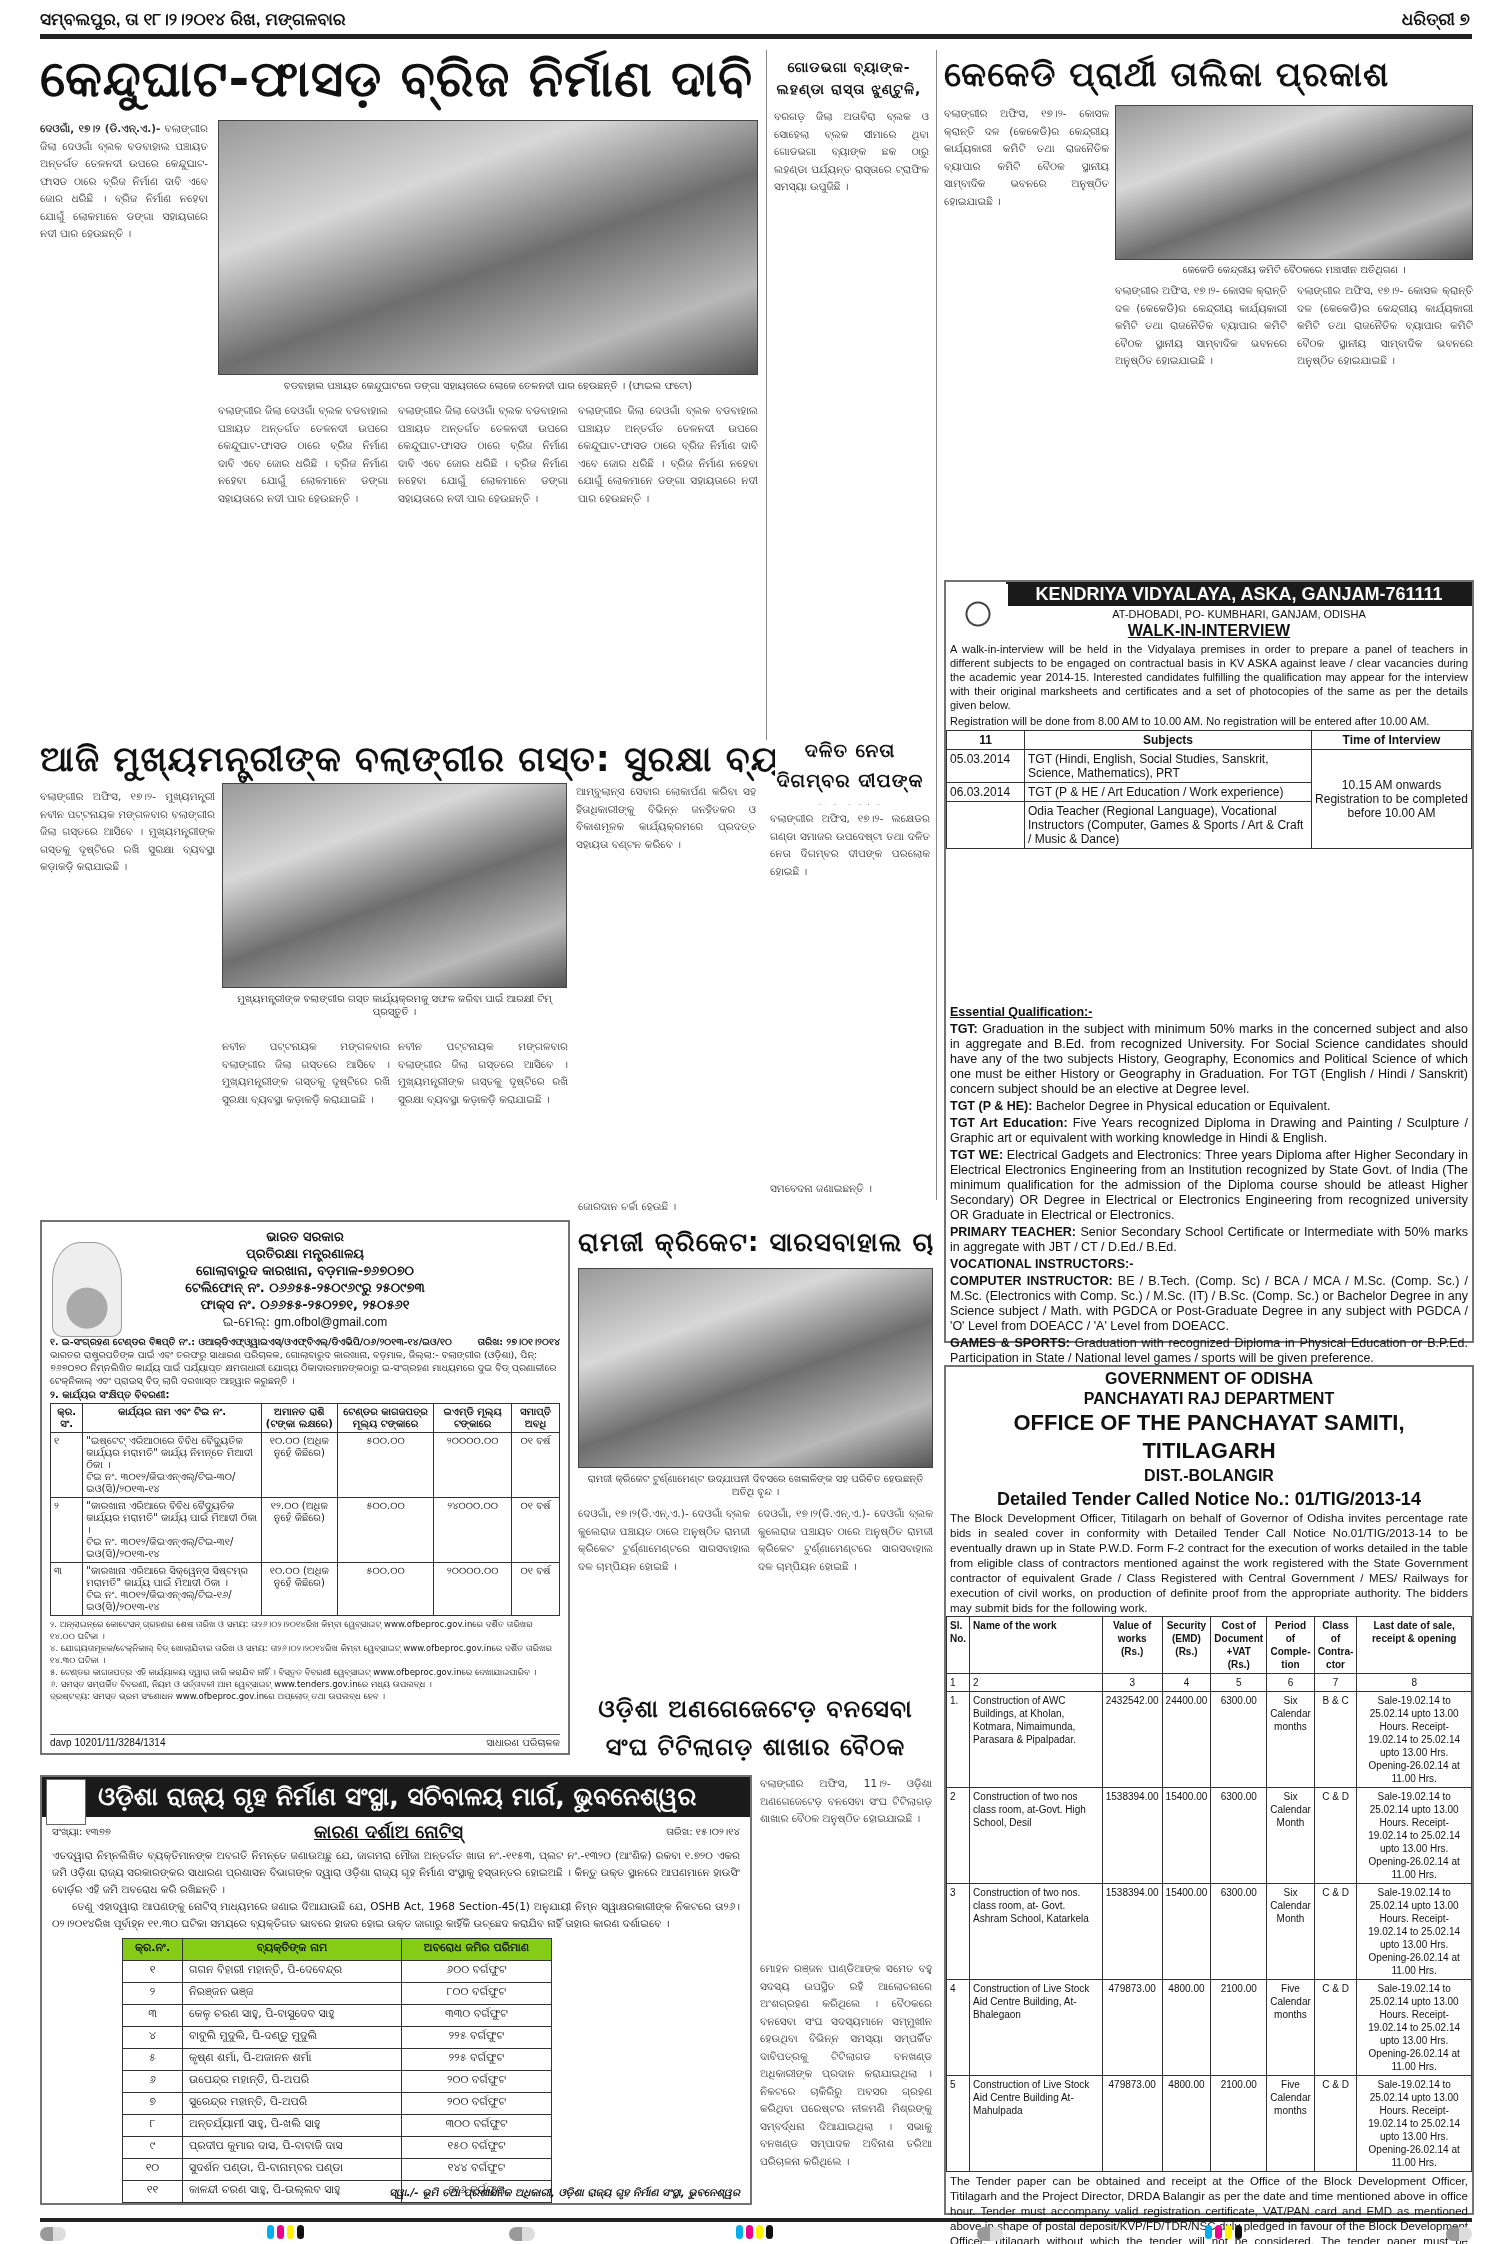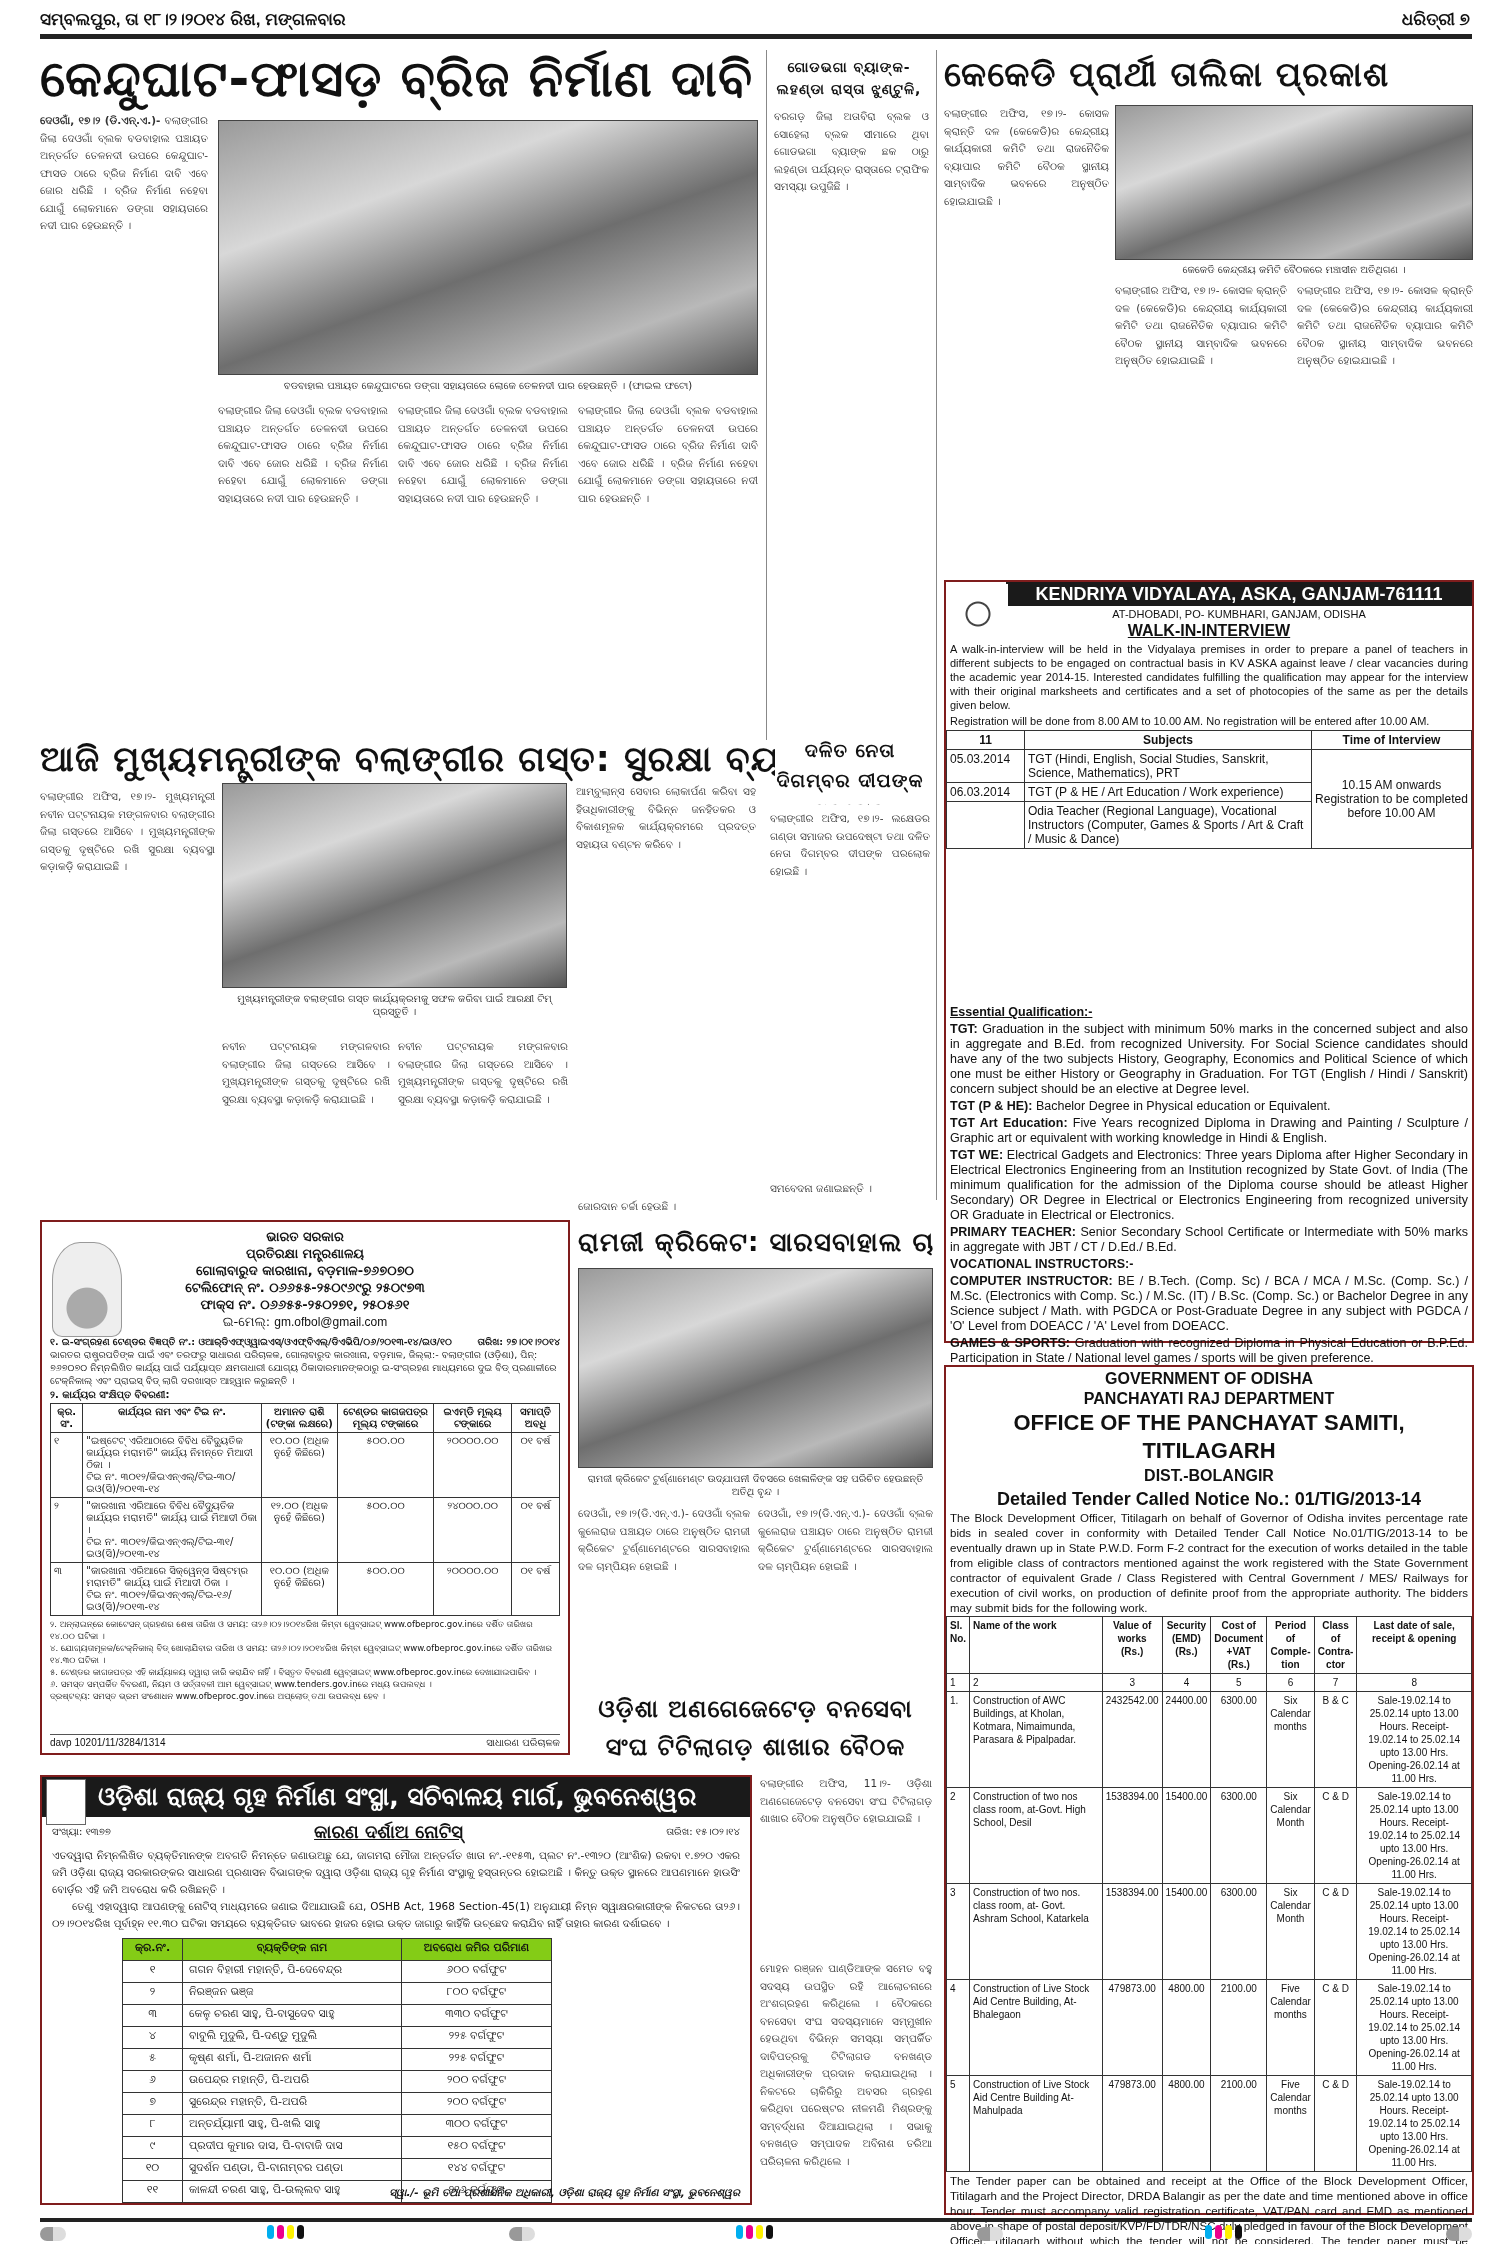--- a/index.html
+++ b/index.html
@@ -5,21 +5,21 @@
   * { box-sizing: border-box; margin: 0; padding: 0; }
   body { width: 1500px; height: 2244px; background: #fff; font-family: "Liberation Sans", sans-serif; color: #111; position: relative; overflow: hidden; }
   .abs { position: absolute; }
   .masthead { left: 40px; top: 6px; width: 1430px; height: 28px; display: flex; justify-content: space-between; align-items: center; font-size: 17px; font-weight: bold; }
   .topbar { left: 40px; top: 34px; width: 1432px; height: 5px; background: #222; }
   .headline { font-family: "DejaVu Sans", sans-serif; font-weight: bold; color: #111; letter-spacing: 1px; white-space: nowrap; overflow: hidden; }
   .col-text { font-family: "DejaVu Sans", sans-serif; font-size: 10.5px; line-height: 17.5px; color: #333; text-align: justify; overflow: hidden; }
   .photo { background: linear-gradient(160deg, #9a9a9a 0%, #d8d8d8 30%, #6e6e6e 55%, #b9b9b9 80%, #555 100%); border: 1px solid #444; }
   .caption { font-family: "DejaVu Sans", sans-serif; font-size: 10px; color: #222; text-align: center; }
   .rule-v { background: #888; width: 1px; }
-  .ad-box { border: 2px solid #7f1d1d; background: #fff; }
+  .ad-box { border: 2px solid #737373; background: #fff; }
   .blackbar { background: #1a1a1a; color: #fff; font-weight: bold; text-align: center; }
   .en { font-family: "Liberation Sans", sans-serif; }
   table { border-collapse: collapse; width: 100%; }
   td, th { border: 1px solid #333; padding: 2px 3px; vertical-align: top; }
   .kv-table td, .kv-table th { font-size: 12px; }
   .tender-table td, .tender-table th { font-size: 10px; font-family: "Liberation Sans Narrow", "Liberation Sans", sans-serif; line-height: 13px; }
   .qual p { font-size: 12.5px; line-height: 15px; text-align: justify; margin-bottom: 2px; }
   .qual b { font-weight: bold; }
   .od-table td, .od-table th { font-family: "DejaVu Sans", sans-serif; font-size: 10px; }
   .house-table td, .house-table th { font-family: "DejaVu Sans", sans-serif; font-size: 11px; padding: 2px 6px; height: 22px; }
@@ -34,21 +34,21 @@
 </head>
 <body>
 
 <div class="abs masthead">
   <span>ସମ୍ବଲପୁର, ତା ୧୮।୨।୨୦୧୪ ରିଖ, ମଙ୍ଗଳବାର</span>
   <span>ଧରିତ୍ରୀ ୭</span>
 </div>
 <div class="abs topbar"></div>
 
 <div class="abs headline" style="left:40px;top:44px;width:720px;height:70px;font-size:50px;line-height:70px;">କେନ୍ଦୁଘାଟ-ଫାସଡ଼ ବ୍ରିଜ ନିର୍ମାଣ ଦାବି ତେଜିଲା</div>
-<div class="abs col-text" style="left:40px;top:112px;width:168px;height:610px;">
+<div class="abs col-text" style="left:40px;top:120px;width:168px;height:610px;">
   <b>ଦେଓଗାଁ, ୧୭।୨ (ଡି.ଏନ୍.ଏ.)-</b>
   <span>ବଲାଙ୍ଗୀର ଜିଲା ଦେଓଗାଁ ବ୍ଲକ ବଡବାହାଲ ପଞ୍ଚାୟତ ଅନ୍ତର୍ଗତ ତେଳନଦୀ ଉପରେ କେନ୍ଦୁଘାଟ-ଫାସଡ ଠାରେ ବ୍ରିଜ ନିର୍ମାଣ ଦାବି ଏବେ ଜୋର ଧରିଛି । ବ୍ରିଜ ନିର୍ମାଣ ନହେବା ଯୋଗୁଁ ଲୋକମାନେ ଡଙ୍ଗା ସହାୟତାରେ ନଦୀ ପାର ହେଉଛନ୍ତି ।</span>
 </div>
 <div class="abs photo" style="left:218px;top:120px;width:540px;height:255px;"></div>
 <div class="abs caption" style="left:218px;top:380px;width:540px;height:16px;">ବଡବାହାଲ ପଞ୍ଚାୟତ କେନ୍ଦୁଘାଟରେ ଡଙ୍ଗା ସହାୟତାରେ ଲୋକେ ତେଳନଦୀ ପାର ହେଉଛନ୍ତି । (ଫାଇଲ ଫଟୋ)</div>
 <div class="abs col-text" style="left:218px;top:402px;width:170px;height:330px;">ବଲାଙ୍ଗୀର ଜିଲା ଦେଓଗାଁ ବ୍ଲକ ବଡବାହାଲ ପଞ୍ଚାୟତ ଅନ୍ତର୍ଗତ ତେଳନଦୀ ଉପରେ କେନ୍ଦୁଘାଟ-ଫାସଡ ଠାରେ ବ୍ରିଜ ନିର୍ମାଣ ଦାବି ଏବେ ଜୋର ଧରିଛି । ବ୍ରିଜ ନିର୍ମାଣ ନହେବା ଯୋଗୁଁ ଲୋକମାନେ ଡଙ୍ଗା ସହାୟତାରେ ନଦୀ ପାର ହେଉଛନ୍ତି ।</div>
 <div class="abs col-text" style="left:398px;top:402px;width:170px;height:330px;">ବଲାଙ୍ଗୀର ଜିଲା ଦେଓଗାଁ ବ୍ଲକ ବଡବାହାଲ ପଞ୍ଚାୟତ ଅନ୍ତର୍ଗତ ତେଳନଦୀ ଉପରେ କେନ୍ଦୁଘାଟ-ଫାସଡ ଠାରେ ବ୍ରିଜ ନିର୍ମାଣ ଦାବି ଏବେ ଜୋର ଧରିଛି । ବ୍ରିଜ ନିର୍ମାଣ ନହେବା ଯୋଗୁଁ ଲୋକମାନେ ଡଙ୍ଗା ସହାୟତାରେ ନଦୀ ପାର ହେଉଛନ୍ତି ।</div>
 <div class="abs col-text" style="left:578px;top:402px;width:180px;height:330px;">ବଲାଙ୍ଗୀର ଜିଲା ଦେଓଗାଁ ବ୍ଲକ ବଡବାହାଲ ପଞ୍ଚାୟତ ଅନ୍ତର୍ଗତ ତେଳନଦୀ ଉପରେ କେନ୍ଦୁଘାଟ-ଫାସଡ ଠାରେ ବ୍ରିଜ ନିର୍ମାଣ ଦାବି ଏବେ ଜୋର ଧରିଛି । ବ୍ରିଜ ନିର୍ମାଣ ନହେବା ଯୋଗୁଁ ଲୋକମାନେ ଡଙ୍ଗା ସହାୟତାରେ ନଦୀ ପାର ହେଉଛନ୍ତି ।</div>
 
 <div class="abs rule-v" style="left:766px;top:50px;height:690px;"></div>

